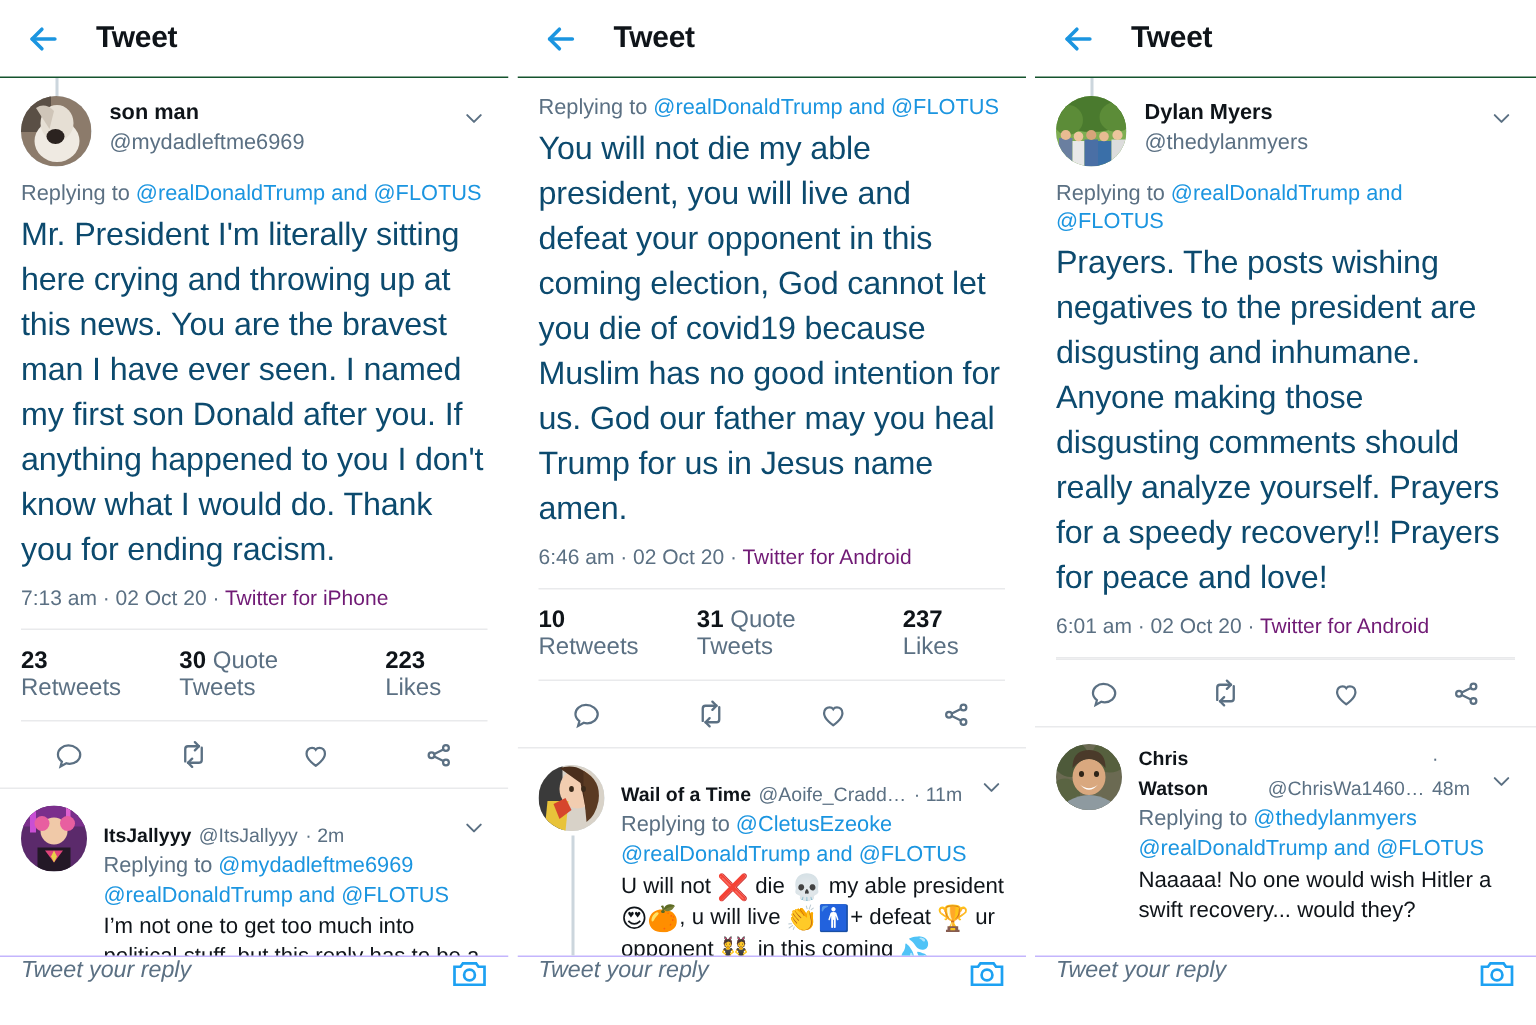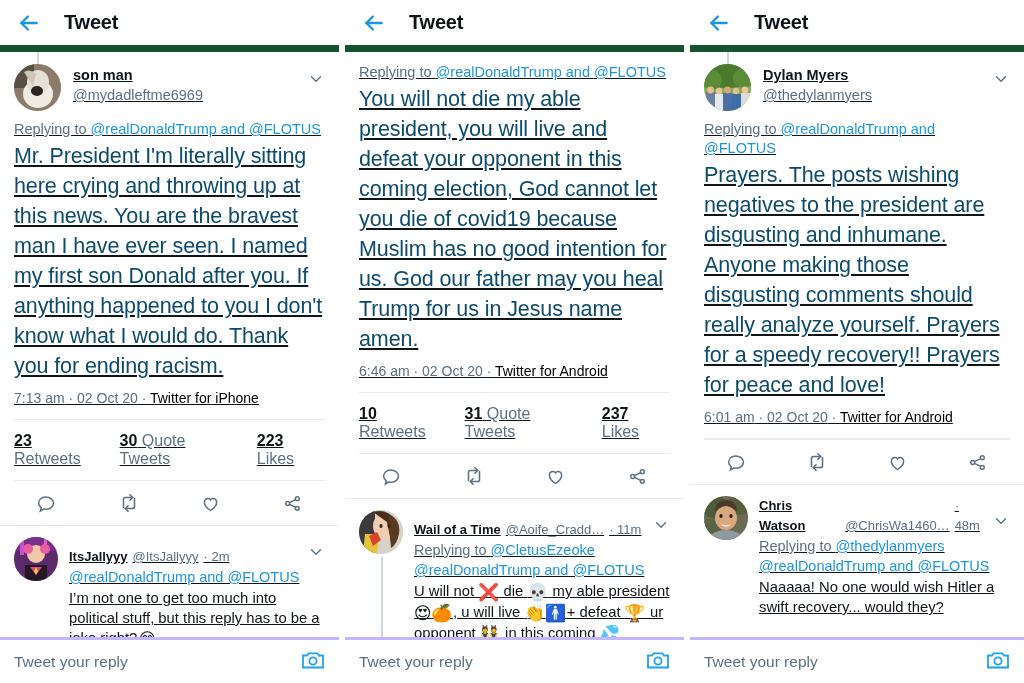--- a/index.html
+++ b/index.html
@@ -25,33 +25,33 @@
   .panel.p3 { width: 334px; }
 
   
   .hdr {
     height: 52px;
     flex: none;
     display: flex;
     align-items: center;
     gap: 22px;
     padding: 0 16px;
-    border-bottom: 7px solid #14532d;
+    border-bottom: 1px solid #14532d;
     background: #fff;
   }
   .back-arrow { width: 26px; height: 26px; display:block; flex:none; }
   .hdr-title {
     font-size: 20px;
     font-weight: bold;
     letter-spacing: -0.2px;
     color: #0f1419;
   }
 
   
-  .body { flex: 1 1 auto; overflow: hidden; position: relative; text-decoration: underline; }
+  .body { flex: 1 1 auto; overflow: hidden; position: relative; }
 
   
   .mt { padding: 0 14px; position: relative; }
   .thread-stub {
     position: absolute;
     left: 37px; top: 0; width: 2px; height: 12px;
     background: #ccd6dd;
   }
   .mt-head { display: flex; align-items: flex-start; padding-top: 12px; }
   .avatar {
@@ -80,21 +80,21 @@
     letter-spacing: -0.1px;
     word-wrap: break-word;
   }
   .meta {
     font-size: 14px;
     color: #5b7083;
     margin-top: 7px;
     line-height: 20px;
     padding-bottom: 11px;
   }
-  .meta .src { color: #000000; }
+  .meta .src { color: #701a75; }
   .hr { height: 1px; background: #e9eaec; }
   .stats {
     display: flex;
     gap: 17px;
     font-size: 16px;
     color: #5b7083;
     padding: 12px 0 12px 0;
     line-height: 18px;
   }
   .stats b { color: #0f1419; font-weight: bold; }
@@ -138,26 +138,26 @@
   .thread-down {
     position: absolute;
     left: 36px; top: 58px; bottom: -4px;
     width: 2px; background: #ccd6dd;
   }
 
   
   .composer {
     flex: none;
     height: 46px;
-    border-top: 3px solid #c4b5fd;
+    border-top: 1px solid #c4b5fd;
     display: flex;
-    align-items: center;
     justify-content: space-between;
     padding: 0 14px;
     background: #fff;
+    font-style: italic;
   }
   .composer-ph { font-size: 15.5px; color: #5b7083; }
   .big-em { font-family: "DejaVu Sans", sans-serif; font-size: 17px; vertical-align: -2px; }
 </style>
 </head>
 <body>
 
 <div class="screen">
 
   <div class="panel p1">
@@ -256,20 +256,21 @@
           <div class="reply-line1">
             <span class="nm">ItsJallyyy</span>
             <span class="hd">@ItsJallyyy</span>
             <span class="tm">· <span>2m</span></span>
             <span style="margin-left:auto">
               <svg class="chev" viewBox="0 0 24 24" fill="none" stroke="#5b7083" stroke-width="1.8" stroke-linecap="round" stroke-linejoin="round">
                   <path d="M6 9l6 6 6-6"></path>
                 </svg>
             </span>
           </div>
+          <div class="reply-replying"><span>Replying to </span><span class="at">@mydadleftme6969</span></div>
           <div class="reply-replying"><span class="at">@realDonaldTrump and @FLOTUS</span></div>
           <div class="reply-text"><span>I’m not one to get too much into political stuff, but this reply has to be a joke right?</span><span class="big-em">😂</span></div>
 
         </div>
       </div>
 
     </div>
 
     <div class="composer">
       <span class="composer-ph">Tweet your reply</span>

